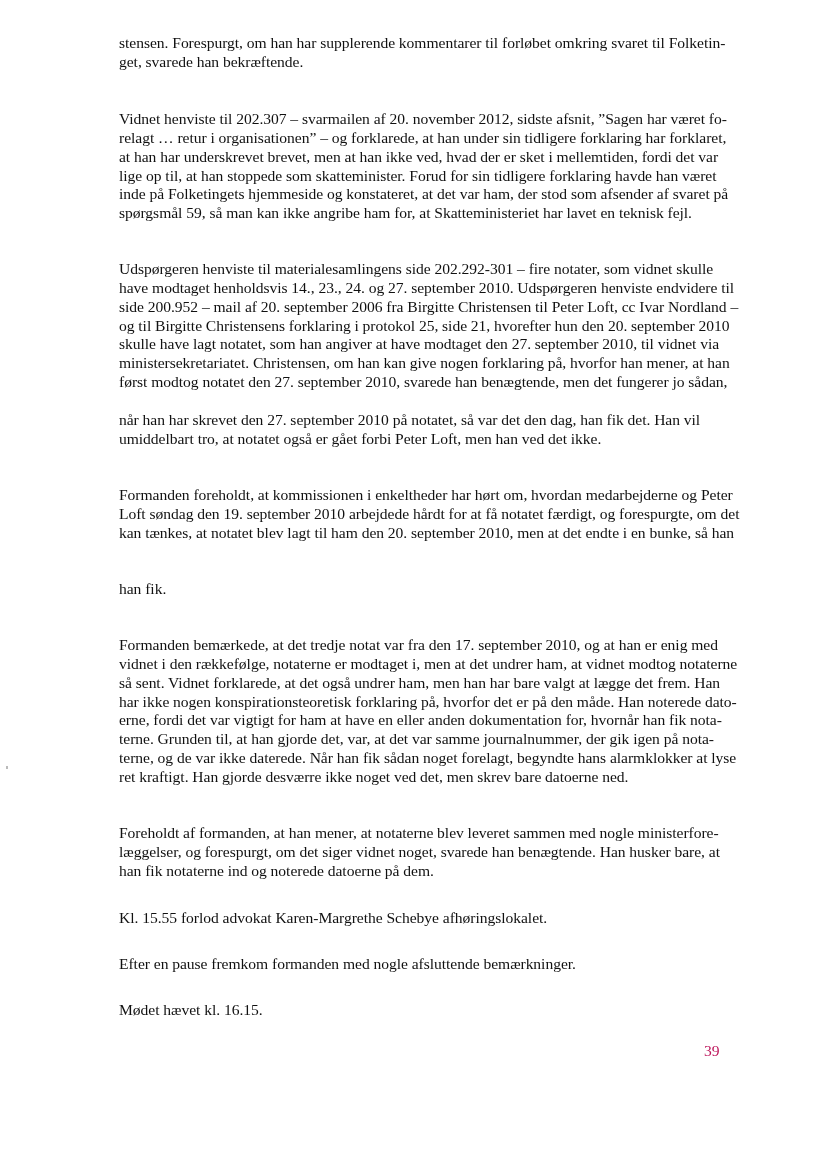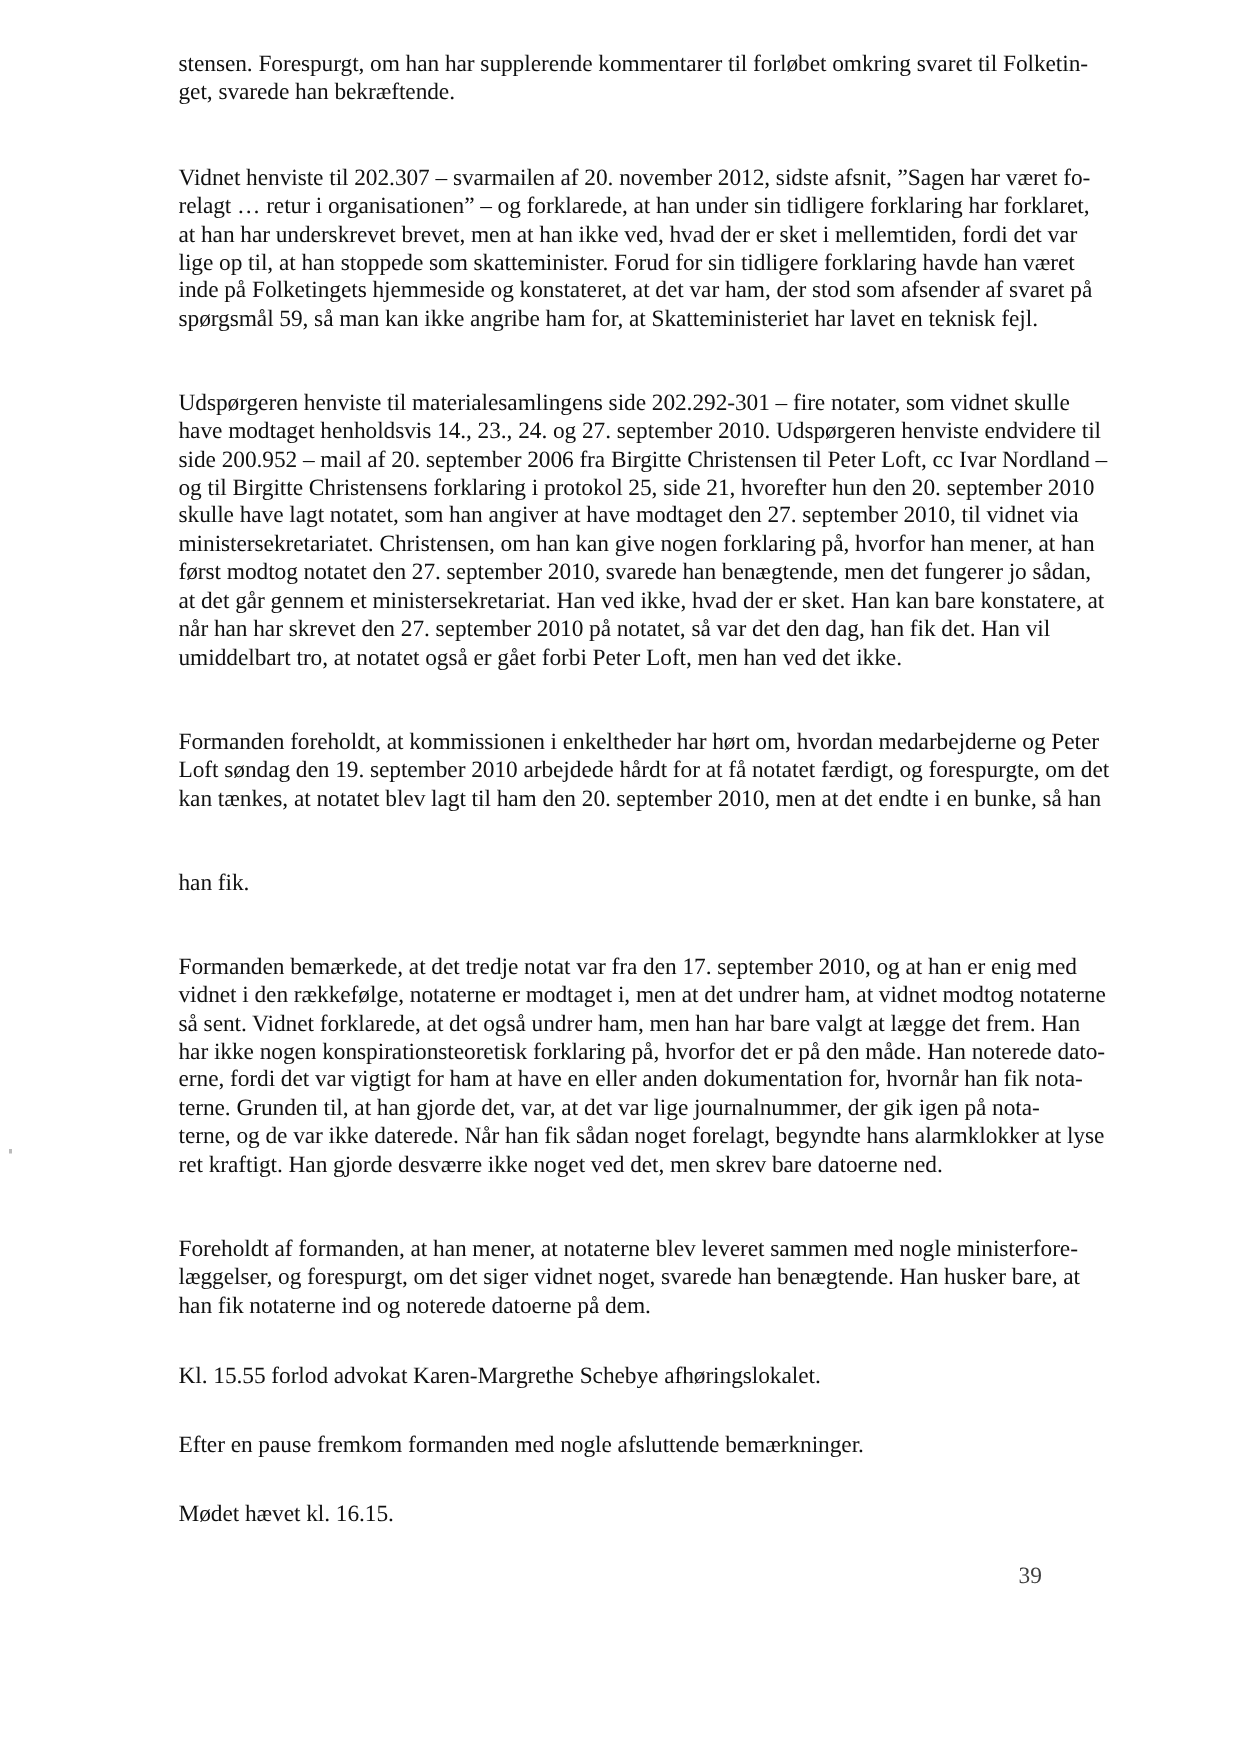--- a/index.html
+++ b/index.html
@@ -8,22 +8,22 @@
     position: absolute; left: 0; top: 0; width: 825px; height: 1168px;
     background: #ffffff; color: #111111;
     font-family: "Liberation Serif", serif;
     font-size: 15.6px;
   }
   .line {
     position: absolute; left: 103px; white-space: nowrap;
     line-height: 18px; letter-spacing: -0.05px; margin-left: 16px;
   }
   .pagenum {
-    position: absolute; left: 679px; top: 1042px;
-    font-family: "Liberation Serif", serif; font-size: 15.6px; color: #404040;
+    position: absolute; left: 704px; top: 1042px;
+    font-family: "Liberation Serif", serif; font-size: 15.6px; color: #be185d;
   }
   .speck {
     position: absolute; left: 6px; top: 766px; width: 2px; height: 3px; background: #bbb;
   }
 </style>
 </head>
 <body>
 
 <div class="page">
 
@@ -37,35 +37,34 @@
   <div class="line" style="top:185px">inde på Folketingets hjemmeside og konstateret, at det var ham, der stod som afsender af svaret på</div>
   <div class="line" style="top:204px">spørgsmål 59, så man kan ikke angribe ham for, at Skatteministeriet har lavet en teknisk fejl.</div>
 
   <div class="line" style="top:260px">Udspørgeren henviste til materialesamlingens side 202.292-301 – fire notater, som vidnet skulle</div>
   <div class="line" style="top:279px">have modtaget henholdsvis 14., 23., 24. og 27. september 2010. Udspørgeren henviste endvidere til</div>
   <div class="line" style="top:298px">side 200.952 – mail af 20. september 2006 fra Birgitte Christensen til Peter Loft, cc Ivar Nordland –</div>
   <div class="line" style="top:317px">og til Birgitte Christensens forklaring i protokol 25, side 21, hvorefter hun den 20. september 2010</div>
   <div class="line" style="top:335px">skulle have lagt notatet, som han angiver at have modtaget den 27. september 2010, til vidnet via</div>
   <div class="line" style="top:354px">ministersekretariatet. Christensen, om han kan give nogen forklaring på, hvorfor han mener, at han</div>
   <div class="line" style="top:373px">først modtog notatet den 27. september 2010, svarede han benægtende, men det fungerer jo sådan,</div>
-  <div class="line" style="top:392px">at det går gennem et ministersekretariat. Han ved ikke, hvad der er sket. Han kan bare konstatere, at</div>
   <div class="line" style="top:411px">når han har skrevet den 27. september 2010 på notatet, så var det den dag, han fik det. Han vil</div>
   <div class="line" style="top:430px">umiddelbart tro, at notatet også er gået forbi Peter Loft, men han ved det ikke.</div>
 
   <div class="line" style="top:486px">Formanden foreholdt, at kommissionen i enkeltheder har hørt om, hvordan medarbejderne og Peter</div>
   <div class="line" style="top:505px">Loft søndag den 19. september 2010 arbejdede hårdt for at få notatet færdigt, og forespurgte, om det</div>
   <div class="line" style="top:524px">kan tænkes, at notatet blev lagt til ham den 20. september 2010, men at det endte i en bunke, så han</div>
   <div class="line" style="top:580px">han fik.</div>
 
   <div class="line" style="top:636px">Formanden bemærkede, at det tredje notat var fra den 17. september 2010, og at han er enig med</div>
   <div class="line" style="top:655px">vidnet i den rækkefølge, notaterne er modtaget i, men at det undrer ham, at vidnet modtog notaterne</div>
   <div class="line" style="top:674px">så sent. Vidnet forklarede, at det også undrer ham, men han har bare valgt at lægge det frem. Han</div>
   <div class="line" style="top:693px">har ikke nogen konspirationsteoretisk forklaring på, hvorfor det er på den måde. Han noterede dato-</div>
   <div class="line" style="top:711px">erne, fordi det var vigtigt for ham at have en eller anden dokumentation for, hvornår han fik nota-</div>
-  <div class="line" style="top:730px">terne. Grunden til, at han gjorde det, var, at det var lige journalnummer, der gik igen på nota-</div>
+  <div class="line" style="top:730px">terne. Grunden til, at han gjorde det, var, at det var samme journalnummer, der gik igen på nota-</div>
   <div class="line" style="top:749px">terne, og de var ikke daterede. Når han fik sådan noget forelagt, begyndte hans alarmklokker at lyse</div>
   <div class="line" style="top:824px">Foreholdt af formanden, at han mener, at notaterne blev leveret sammen med nogle ministerfore-</div>
 
   <div class="line" style="top:768px">ret kraftigt. Han gjorde desværre ikke noget ved det, men skrev bare datoerne ned.</div>
   <div class="line" style="top:862px">han fik notaterne ind og noterede datoerne på dem.</div>
   <div class="line" style="top:843px">læggelser, og forespurgt, om det siger vidnet noget, svarede han benægtende. Han husker bare, at</div>
 
   <div class="line" style="top:909px">Kl. 15.55 forlod advokat Karen-Margrethe Schebye afhøringslokalet.</div>
 
   <div class="line" style="top:955px">Efter en pause fremkom formanden med nogle afsluttende bemærkninger.</div>

